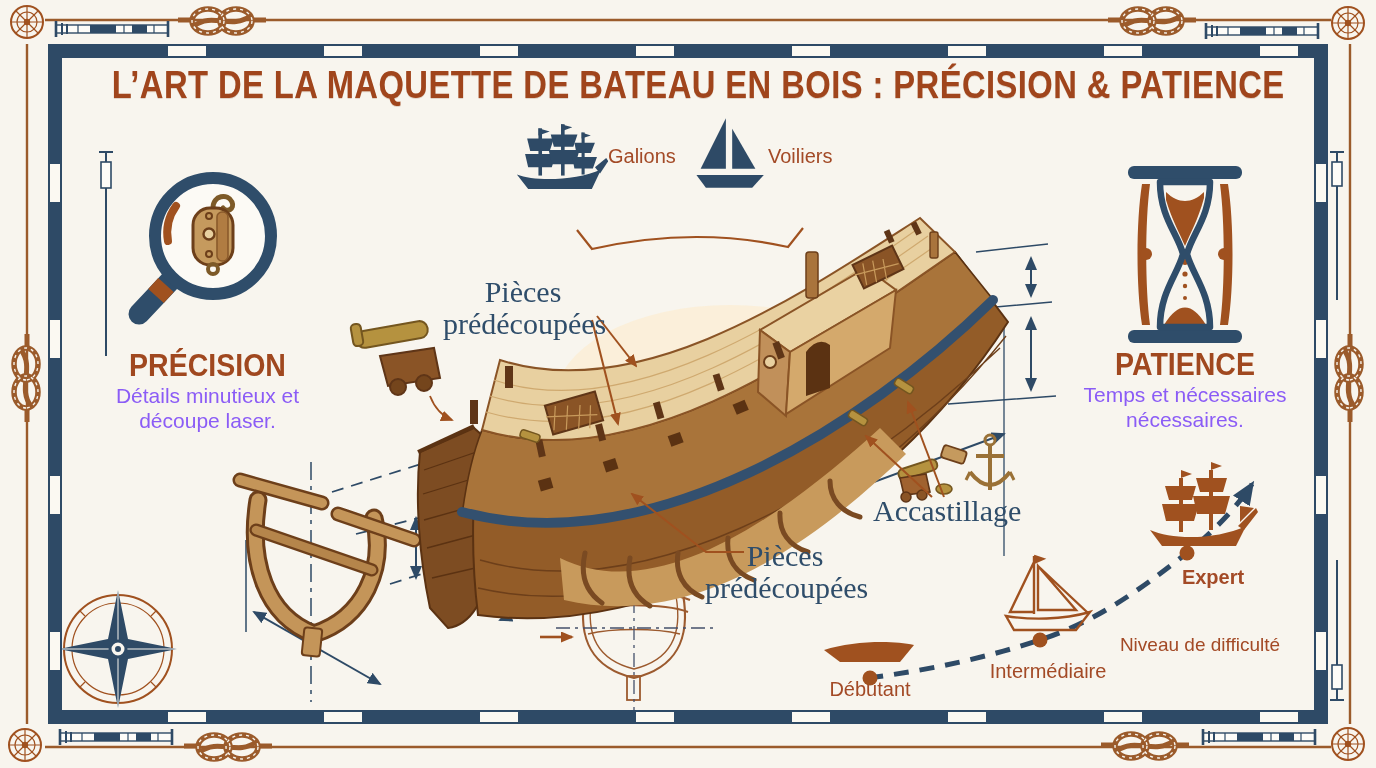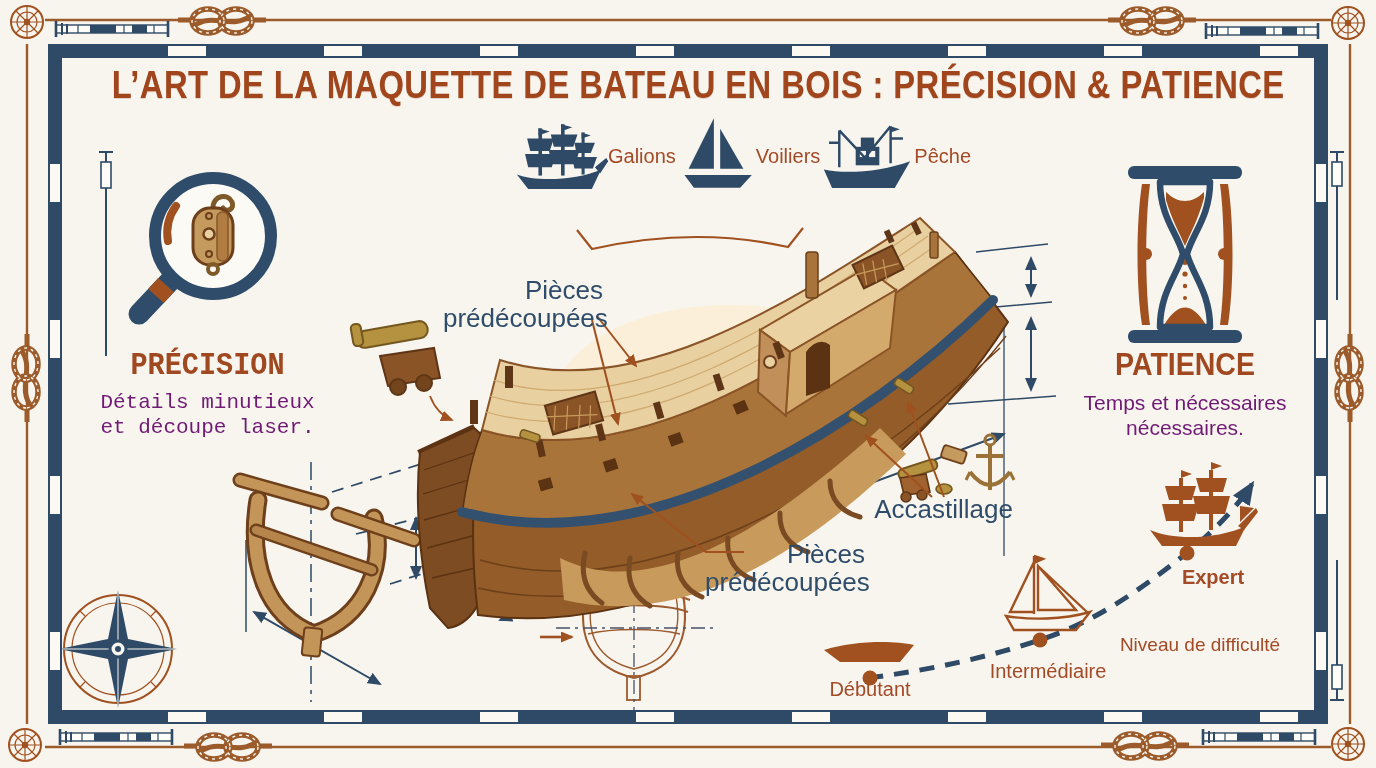--- a/index.html
+++ b/index.html
@@ -15,23 +15,23 @@
           background:repeating-linear-gradient(180deg,#2e4a66 0 118px,#fbf9f2 118px 156px);}
   .title-wrap{left:0;right:0;top:63px;text-align:center;}
   .title-wrap span{display:inline-block;transform:scaleX(.84);transform-origin:center;
         font-size:39px;font-weight:bold;letter-spacing:.5px;color:#a0451c;
         text-shadow:0 1px 0 rgba(120,60,20,.18);white-space:nowrap;}
   .shiprow{left:512px;top:116px;width:352px;display:flex;}
   .shipcol{flex:1;display:flex;flex-direction:row;align-items:center;}
   .shipcol .lbl{margin-top:5px;font-size:20px;color:#a34a26;}
   .sidehead{font-size:31px;font-weight:bold;color:#a0481f;transform:scaleX(.92);
             transform-origin:center;white-space:nowrap;}
-  .sidedesc{font-size:21px;color:#701a75;line-height:1.18;margin-top:8px;}
+  .sidedesc{font-size:21px;color:#8b5cf6;line-height:1.18;}
   .sideblock{text-align:center;}
-  .callout{font-size:26px;color:#2f4d6a;text-align:right;line-height:1.08;}
+  .callout{font-size:30px;color:#2f4d6a;text-align:center;line-height:1.08;font-family:Liberation Serif, serif;}
   .dlabel{font-size:20px;color:#a34a26;text-align:center;white-space:nowrap;}
   .dlabel.small{font-size:19px;margin-top:8px;}
 </style>
 </head>
 <body>
 
 <div class="page">
 
   <svg class="abs" style="left:0;top:0" width="1376" height="768" viewBox="0 0 1376 768">
     <defs>
@@ -297,39 +297,23 @@
     <div class="shipcol">
       <svg width="80" height="76" viewBox="0 0 76 72">
         <g fill="#2e4a66">
           <path d="M36,2 L36,50 L12,50 Z"></path>
           <path d="M42,12 L64,50 L42,50 Z"></path>
           <path d="M8,56 H72 L61,68 H17 Z"></path>
         </g>
       </svg>
       <div class="lbl">Voiliers</div>
     </div>
-    <div class="shipcol">
-      <svg width="94" height="76" viewBox="0 0 90 74">
-        <g fill="#2e4a66">
-          <path d="M3,52 L11,70 H72 L87,44 C60,54 24,57 3,52 Z"></path>
-          <rect x="34" y="30" width="23" height="18"></rect>
-          <rect x="39" y="21" width="13" height="10"></rect>
-        </g>
-        <rect x="38" y="34" width="6" height="6" fill="#f8f5ee"></rect>
-        <rect x="47" y="34" width="6" height="6" fill="#f8f5ee"></rect>
-        <g stroke="#2e4a66" stroke-width="2.4" fill="none">
-          <path d="M18,14 V50 M68,10 V46 M18,14 L48,46 M68,10 L40,44 M18,26 H8 M68,22 H80"></path>
-        </g>
-        <path d="M68,10 l9,3 l-9,3 z" fill="#2e4a66"></path>
-      </svg>
-      <div class="lbl">Pêche</div>
-    </div>
-  </div>
-
-  <div class="abs sideblock" style="left:95px;top:148px;width:225px;font-family:Liberation Mono, monospace;">
+  </div>
+
+  <div class="abs sideblock" style="left:95px;top:148px;width:225px;">
     <svg width="190" height="200" viewBox="0 0 190 200" style="margin:0 auto">
       <path d="M58,132 L26,166" stroke="#2f4d6a" stroke-width="21" stroke-linecap="round"></path>
       <path d="M53,137 L43,148" stroke="#a0511f" stroke-width="21"></path>
       <circle cx="100" cy="88" r="58" fill="#fcfaf5" stroke="#2f4d6a" stroke-width="12"></circle>
       <path d="M63,58 A46,46 0 0 0 55,93" stroke="#a0511f" stroke-width="8" fill="none" stroke-linecap="round"></path>
       <g transform="translate(100,88)">
         <path d="M0,-28 C0,-41 15,-43 19,-34 C22,-27 14,-23 10,-28" stroke="#7d5a28" stroke-width="5" fill="none" stroke-linecap="round"></path>
         <rect x="-20" y="-28" width="40" height="57" rx="17" fill="#c59a5e" stroke="#6d3f1a" stroke-width="3"></rect>
         <rect x="4" y="-24" width="11" height="49" rx="5" fill="#b07c42" stroke="#8a5a2b" stroke-width="1.6"></rect>
         <circle cx="-4" cy="-2" r="5.5" fill="#e8d0a0" stroke="#6d3f1a" stroke-width="2.4"></circle>

